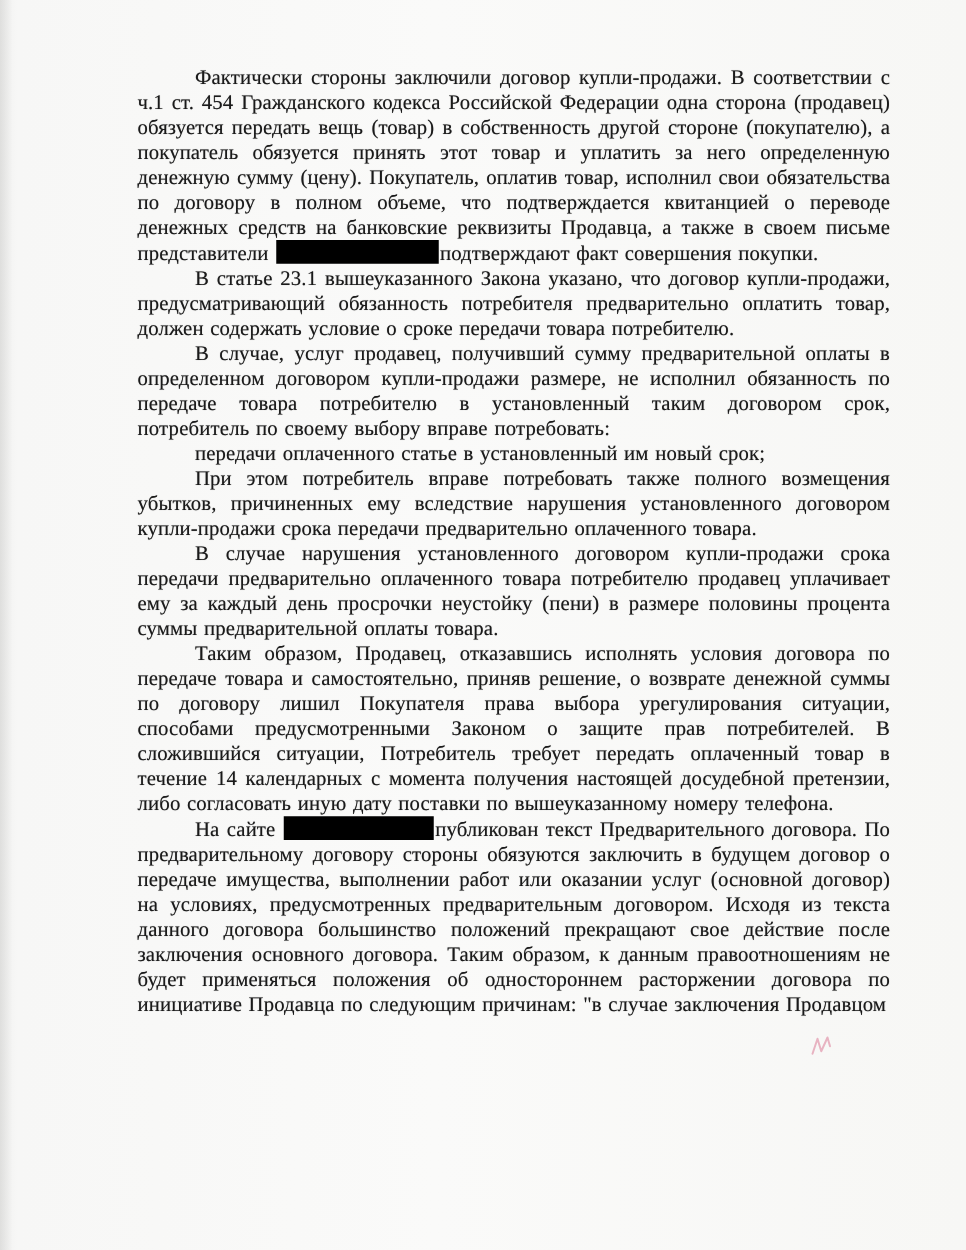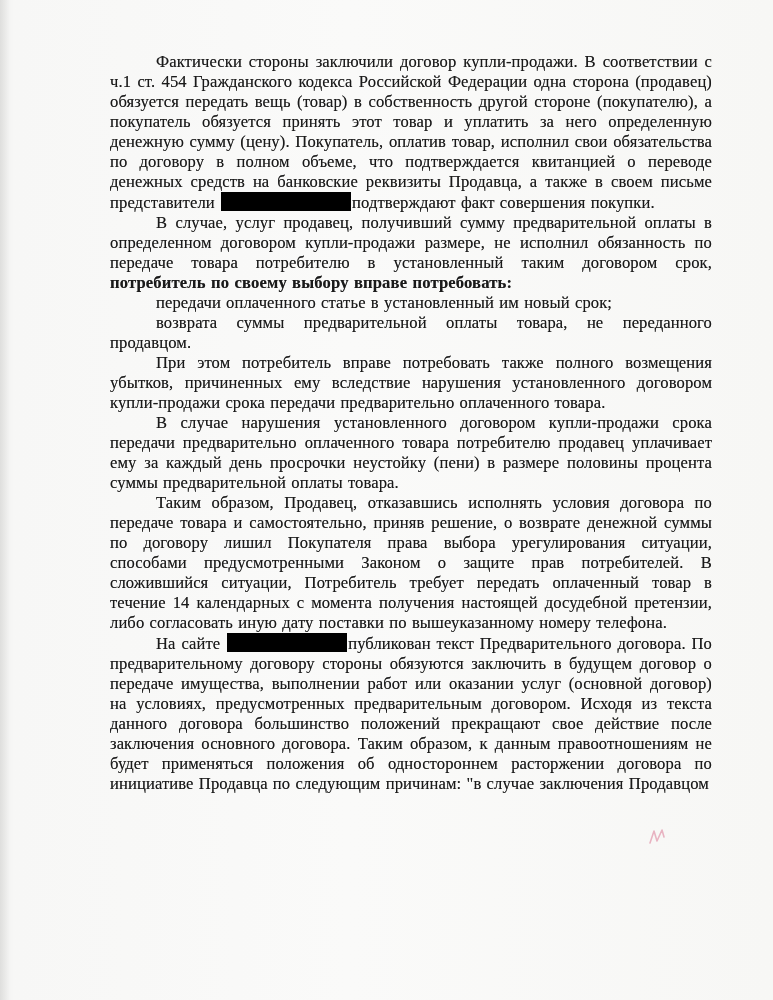--- a/index.html
+++ b/index.html
@@ -33,21 +33,21 @@
     text-align: justify;
     letter-spacing: 0.1px;
     word-spacing: 1px;
     text-shadow: 0 0 0.6px rgba(25,25,25,0.55);
   }
   .doc-body p {
     margin: 0;
     text-indent: 46px;
   }
   .doc-body strong {
-    font-weight: bold;
+    font-weight: normal;
     letter-spacing: 0.15px;
   }
   .redact {
     display: inline-block;
     height: 19px;
     background: var(--redaction, #000);
     vertical-align: -3px;
     margin: 0 1px;
   }
   .artifact {
@@ -58,23 +58,23 @@
     pointer-events: none;
   }
 </style>
 </head>
 <body>
 
 <div class="page">
   <div class="scan-edge"></div>
   <div class="doc-body">
       <p><span>Фактически стороны заключили договор купли-продажи. В соответствии с ч.1 ст. 454 Гражданского кодекса Российской Федерации одна сторона (продавец) обязуется передать вещь (товар) в собственность другой стороне (покупателю), а покупатель обязуется принять этот товар и уплатить за него определенную денежную сумму (цену). Покупатель, оплатив товар, исполнил свои обязательства по договору в полном объеме, что подтверждается квитанцией о переводе денежных средств на банковские реквизиты Продавца, а также в своем письме представители </span><span class="redact" style="width: 130px;"></span><span>подтверждают факт совершения покупки.</span></p>
+      <p><span>В статье 23.1 вышеуказанного Закона указано, что договор купли-продажи, предусматривающий обязанность потребителя предварительно оплатить товар, должен содержать условие о сроке передачи товара потребителю.</span></p>
       <p><span>В случае, услуг продавец, получивший сумму предварительной оплаты в определенном договором купли-продажи размере, не исполнил обязанность по передаче товара потребителю в установленный таким договором срок, </span><strong>потребитель по своему выбору вправе потребовать:</strong></p>
       <p><span>передачи оплаченного статье в установленный им новый срок;</span></p>
-      <p><span>возврата суммы предварительной оплаты товара, не переданного продавцом.</span></p>
       <p><span>При этом потребитель вправе потребовать также полного возмещения убытков, причиненных ему вследствие нарушения установленного договором купли-продажи срока передачи предварительно оплаченного товара.</span></p>
       <p><span>В случае нарушения установленного договором купли-продажи срока передачи предварительно оплаченного товара потребителю продавец уплачивает ему за каждый день просрочки неустойку (пени) в размере половины процента суммы предварительной оплаты товара.</span></p>
       <p><span>Таким образом, Продавец, отказавшись исполнять условия договора по передаче товара и самостоятельно, приняв решение, о возврате денежной суммы по договору лишил Покупателя права выбора урегулирования ситуации, способами предусмотренными Законом о защите прав потребителей. В сложившийся ситуации, Потребитель требует передать оплаченный товар в течение 14 календарных с момента получения настоящей досудебной претензии, либо согласовать иную дату поставки по вышеуказанному номеру телефона.</span></p>
       <p><span>На сайте </span><span class="redact" style="width: 120px;"></span><span>публикован текст Предварительного договора. По предварительному договору стороны обязуются заключить в будущем договор о передаче имущества, выполнении работ или оказании услуг (основной договор) на условиях, предусмотренных предварительным договором. Исходя из текста данного договора большинство положений прекращают свое действие после заключения основного договора. Таким образом, к данным правоотношениям не будет применяться положения об одностороннем расторжении договора по инициативе Продавца по следующим причинам: "в случае заключения Продавцом</span></p>
     </div>
   <svg class="artifact" width="20" height="18" viewBox="0 0 20 18">
     <path d="M2 15 L6 3 L9 13 L14 2 L16 9" fill="none" stroke="#e08fa6" stroke-width="1.6" stroke-linecap="round" stroke-linejoin="round"></path>
   </svg>
 </div>
 

